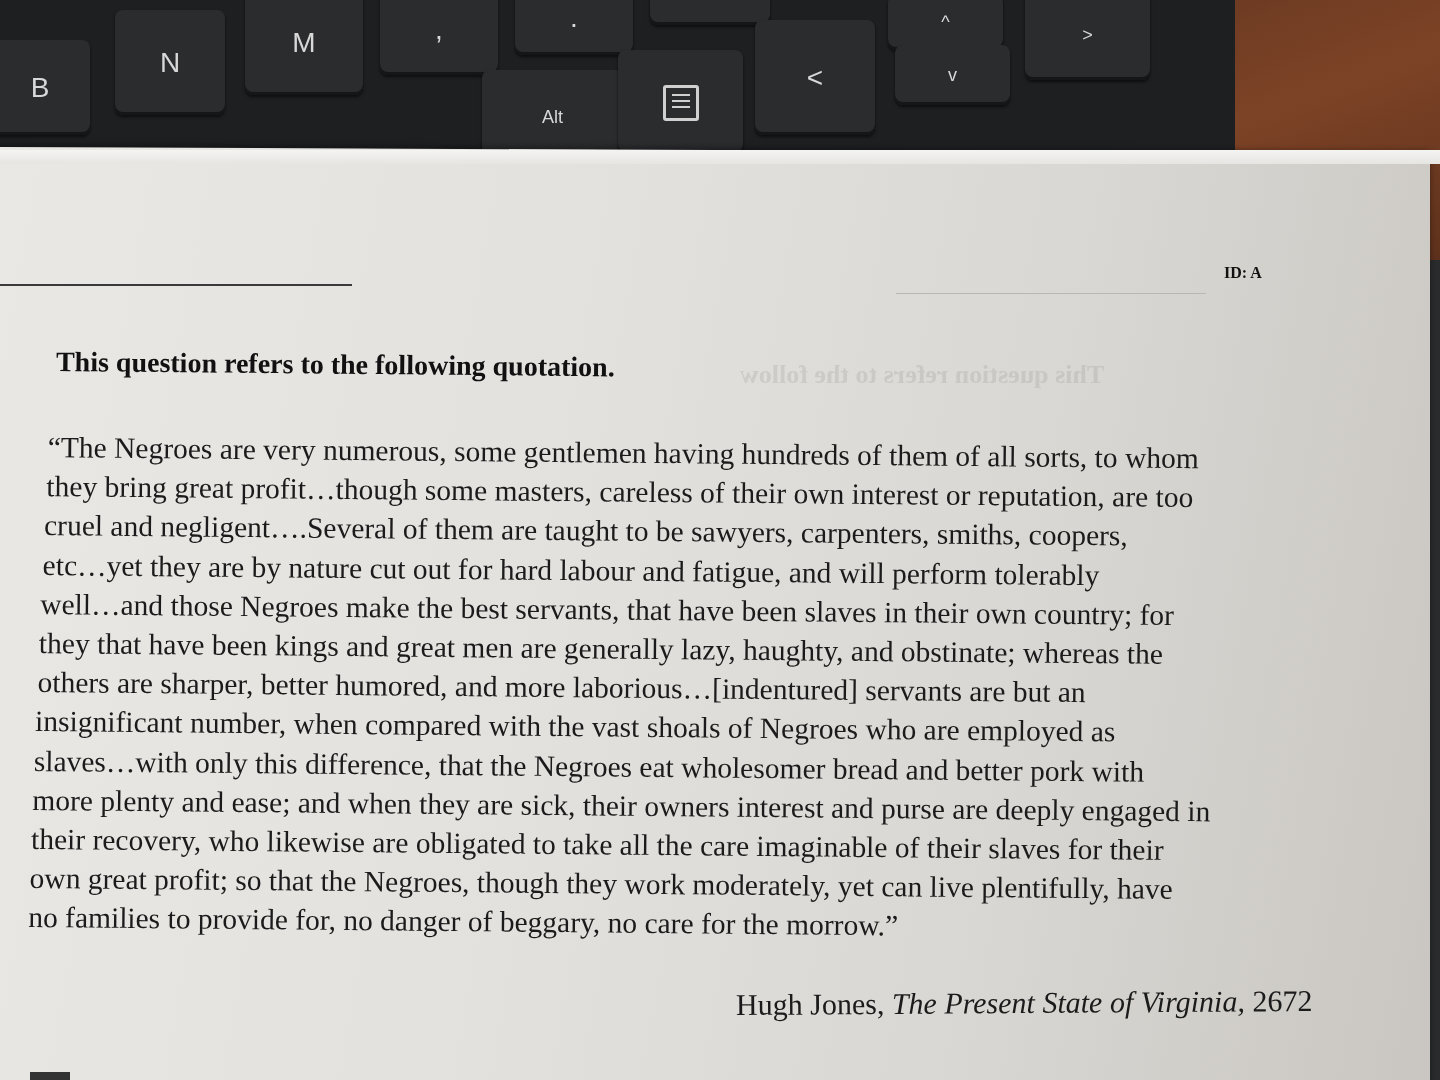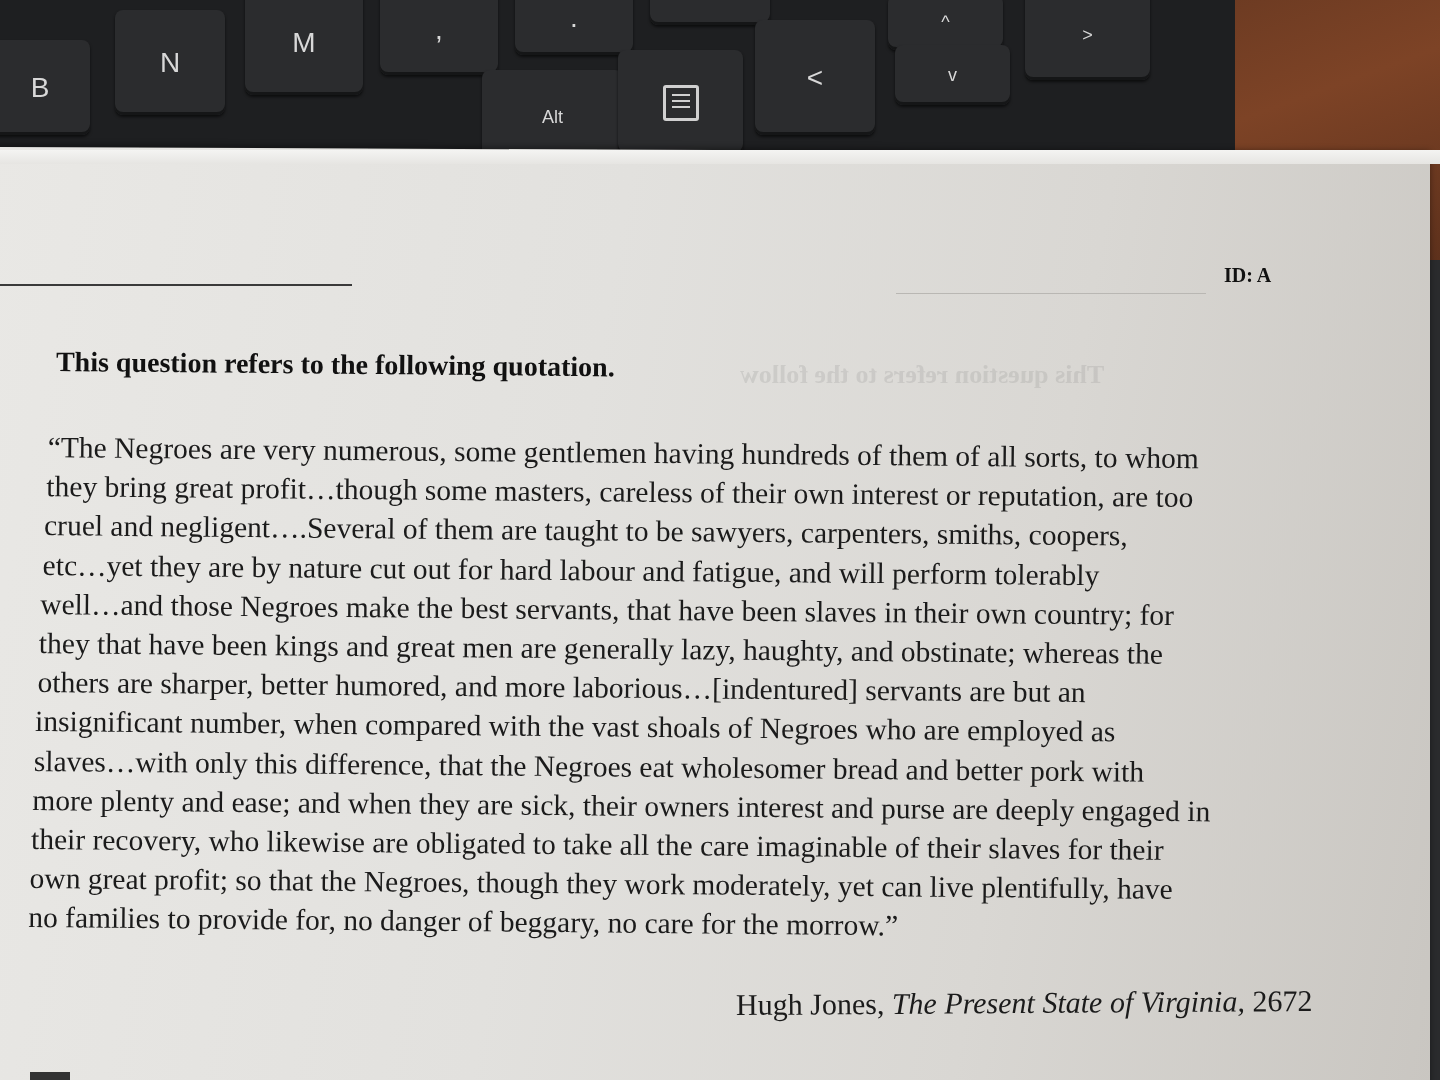--- a/index.html
+++ b/index.html
@@ -41,21 +41,21 @@
   .name-line-left {
     position:absolute; left:0; top:284px; width:352px; height:0;
     border-top:2px solid #3a3a3a;
   }
   .name-line-right {
     position:absolute; left:896px; top:293px; width:310px; height:0;
     border-top:1px solid #b9b7b3;
   }
   .id-label {
     position:absolute; left:1224px; top:264px;
-    font-weight:bold; font-size:20px; color:#111;
+    font-weight:bold; font-size:16px; color:#111;
   }
   .ghost {
     position:absolute; color:rgba(120,120,120,.18); font-size:26px; font-weight:bold;
     transform:scaleX(-1);
   }
   .question-heading {
     position:absolute; left:56px; top:346px;
     font-weight:bold; font-size:28px; color:#111;
     transform:rotate(0.55deg); transform-origin:left;
   }

